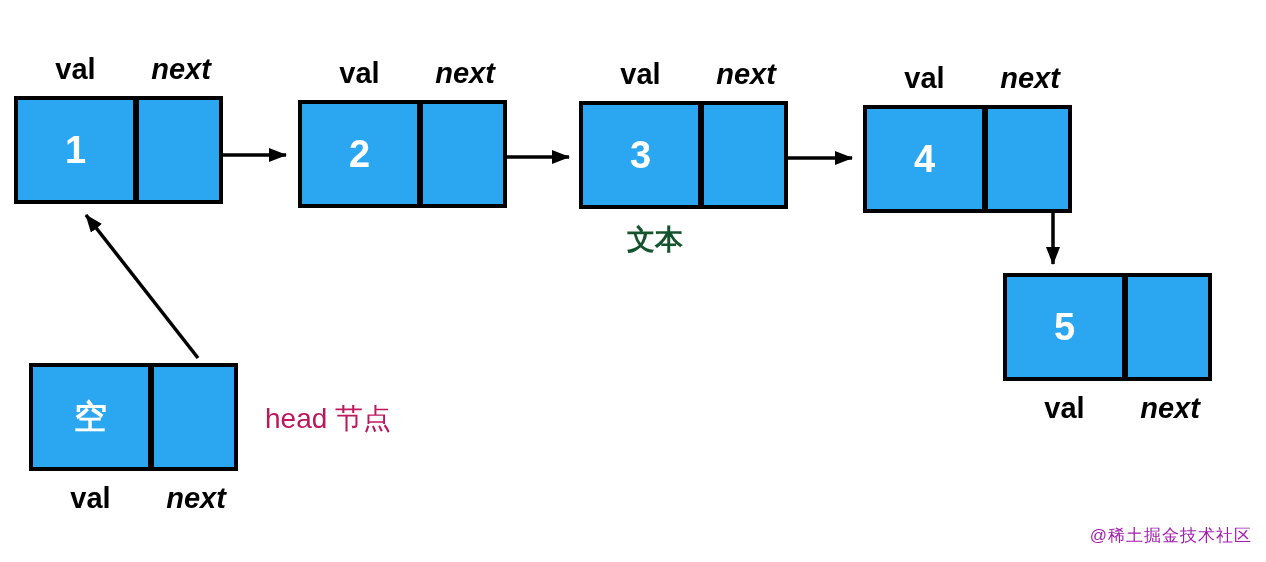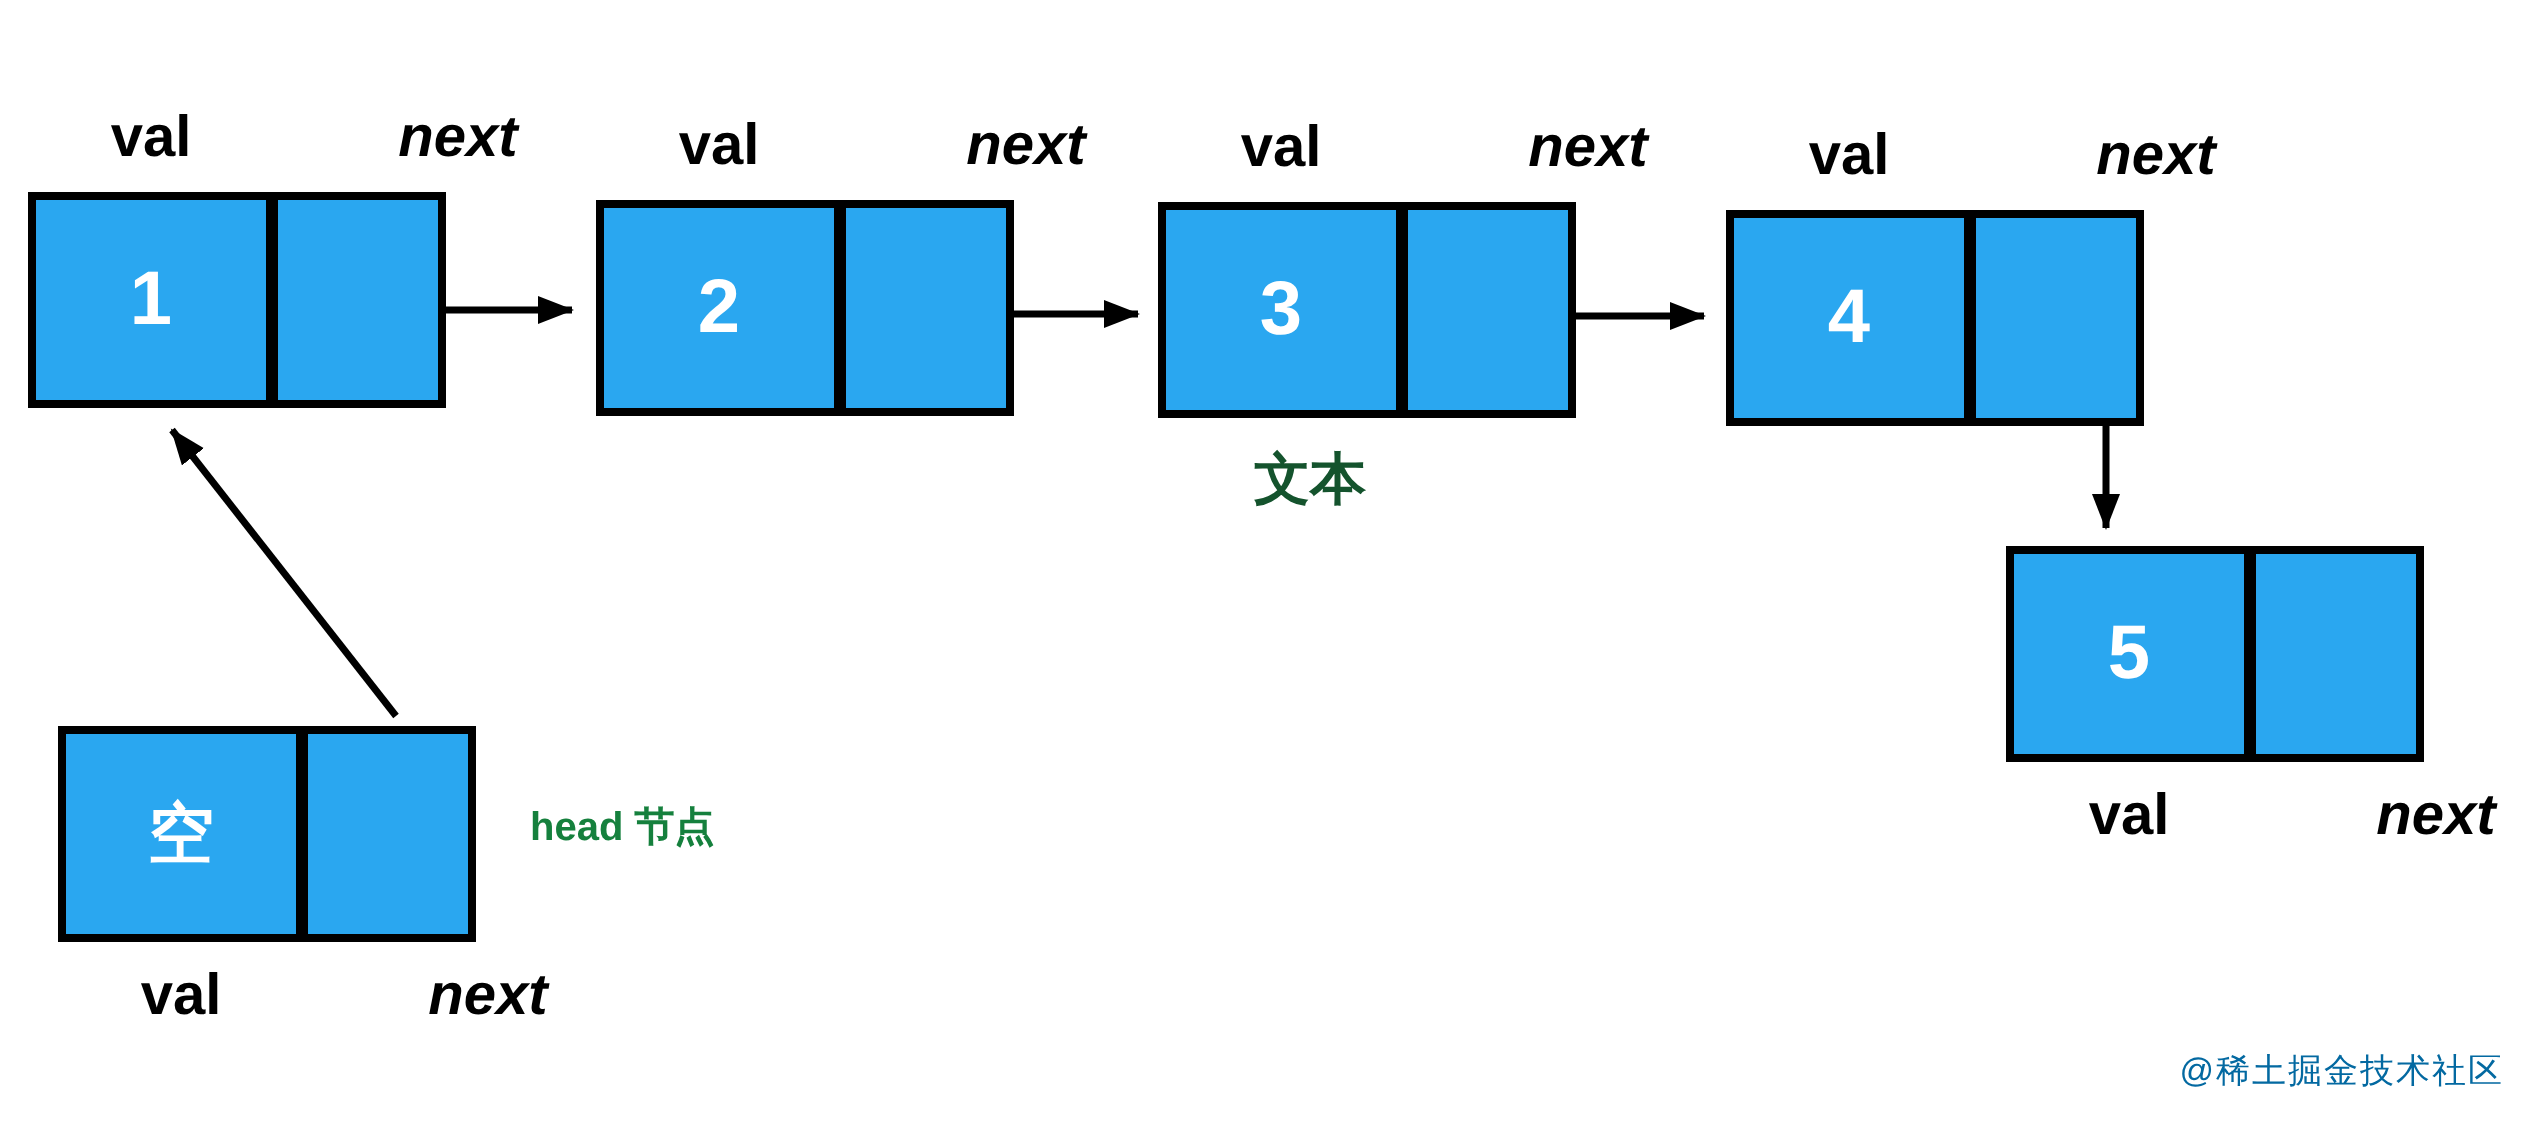--- a/index.html
+++ b/index.html
@@ -5,21 +5,21 @@
   * { margin:0; padding:0; box-sizing:border-box; }
   html,body { background:#ffffff; }
   body {
     width:1266px; height:562px;
     position:relative; overflow:hidden;
     font-family:"Liberation Sans","DejaVu Sans",sans-serif;
   }
   #screen { position:absolute; inset:0; width:1266px; height:562px; background:#ffffff; }
 
   .node { position:absolute; display:flex; flex-direction:column; }
-  .labels { display:flex; height:30px; align-items:flex-end;gap:48px; }
+  .labels { display:flex; height:30px; align-items:flex-end; }
   .labels.above { margin-bottom:12px; }
   .labels.below { margin-top:12px; align-items:flex-start; }
   .labels .lv, .labels .ln {
     text-align:center; font-weight:bold; font-size:29px; color:#000; line-height:30px;
   }
   .labels .lv { width:123px; }
   .labels .ln { width:88px;font-style:italic; }
 
   .boxes { display:flex; }
   .box { border:4px solid #000; background:#2AA7F0; height:108px; }
@@ -36,25 +36,25 @@
   .n4 { left:863px; top:63px; }
   .n5 { left:1003px; top:273px; }
   .nh { left:29px;  top:363px; }
 
   .caption-node3 {
     position:absolute; left:575px; top:221px; width:160px;
     text-align:center; font-size:28px; font-weight:bold; color:#14532d;
   }
   .head-caption {
     position:absolute; left:265px; top:400px;
-    font-size:20px; font-weight:bold; color:#15803d; white-space:nowrap;
+    font-size:28px; font-weight:normal; color:#be185d; white-space:nowrap;
   }
   .watermark {
     position:absolute; right:14px; top:524px;
-    font-size:17px; color:#0369a1; letter-spacing:1px; white-space:nowrap;
+    font-size:17px; color:#a21caf; letter-spacing:1px; white-space:nowrap;
   }
 
   svg.arrows { position:absolute; inset:0; pointer-events:none; }
 </style>
 </head>
 <body>
 
 <div id="screen">
 
   <svg class="arrows" width="1266" height="562" viewBox="0 0 1266 562">

